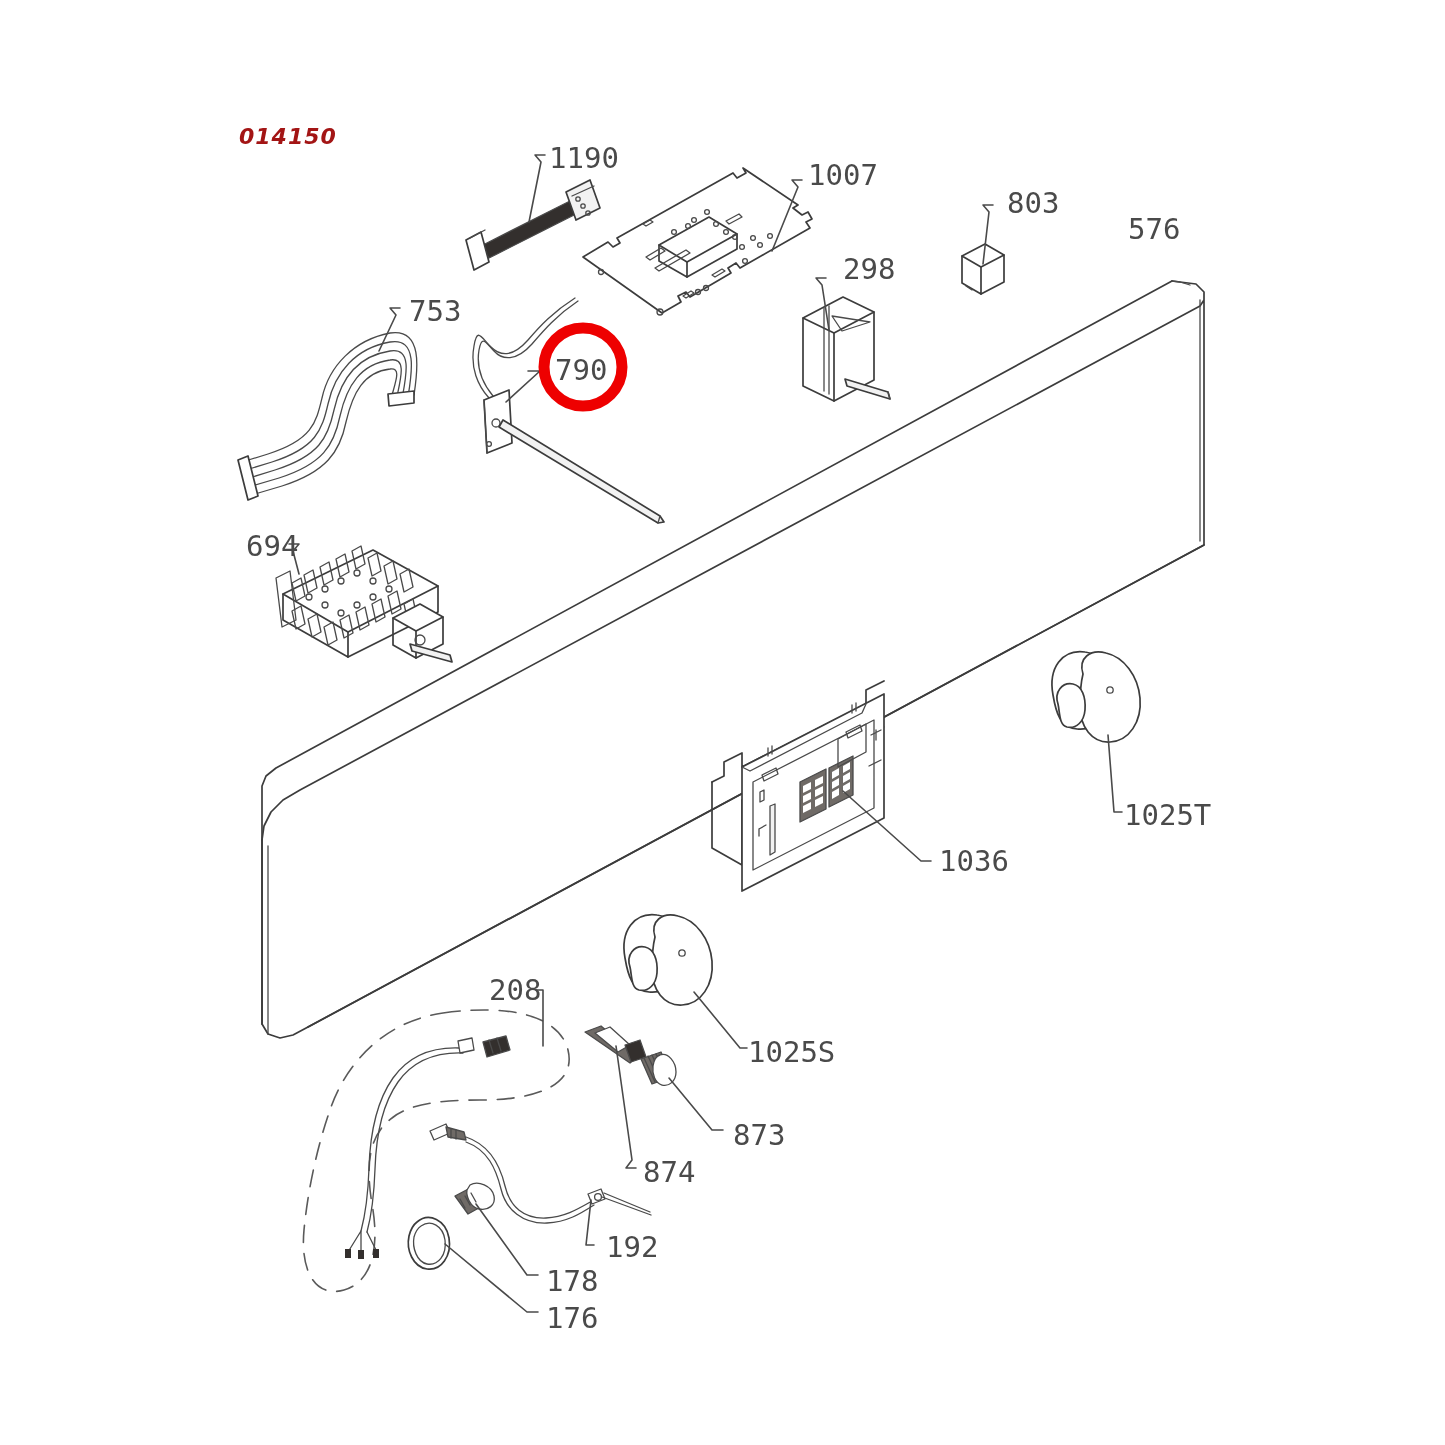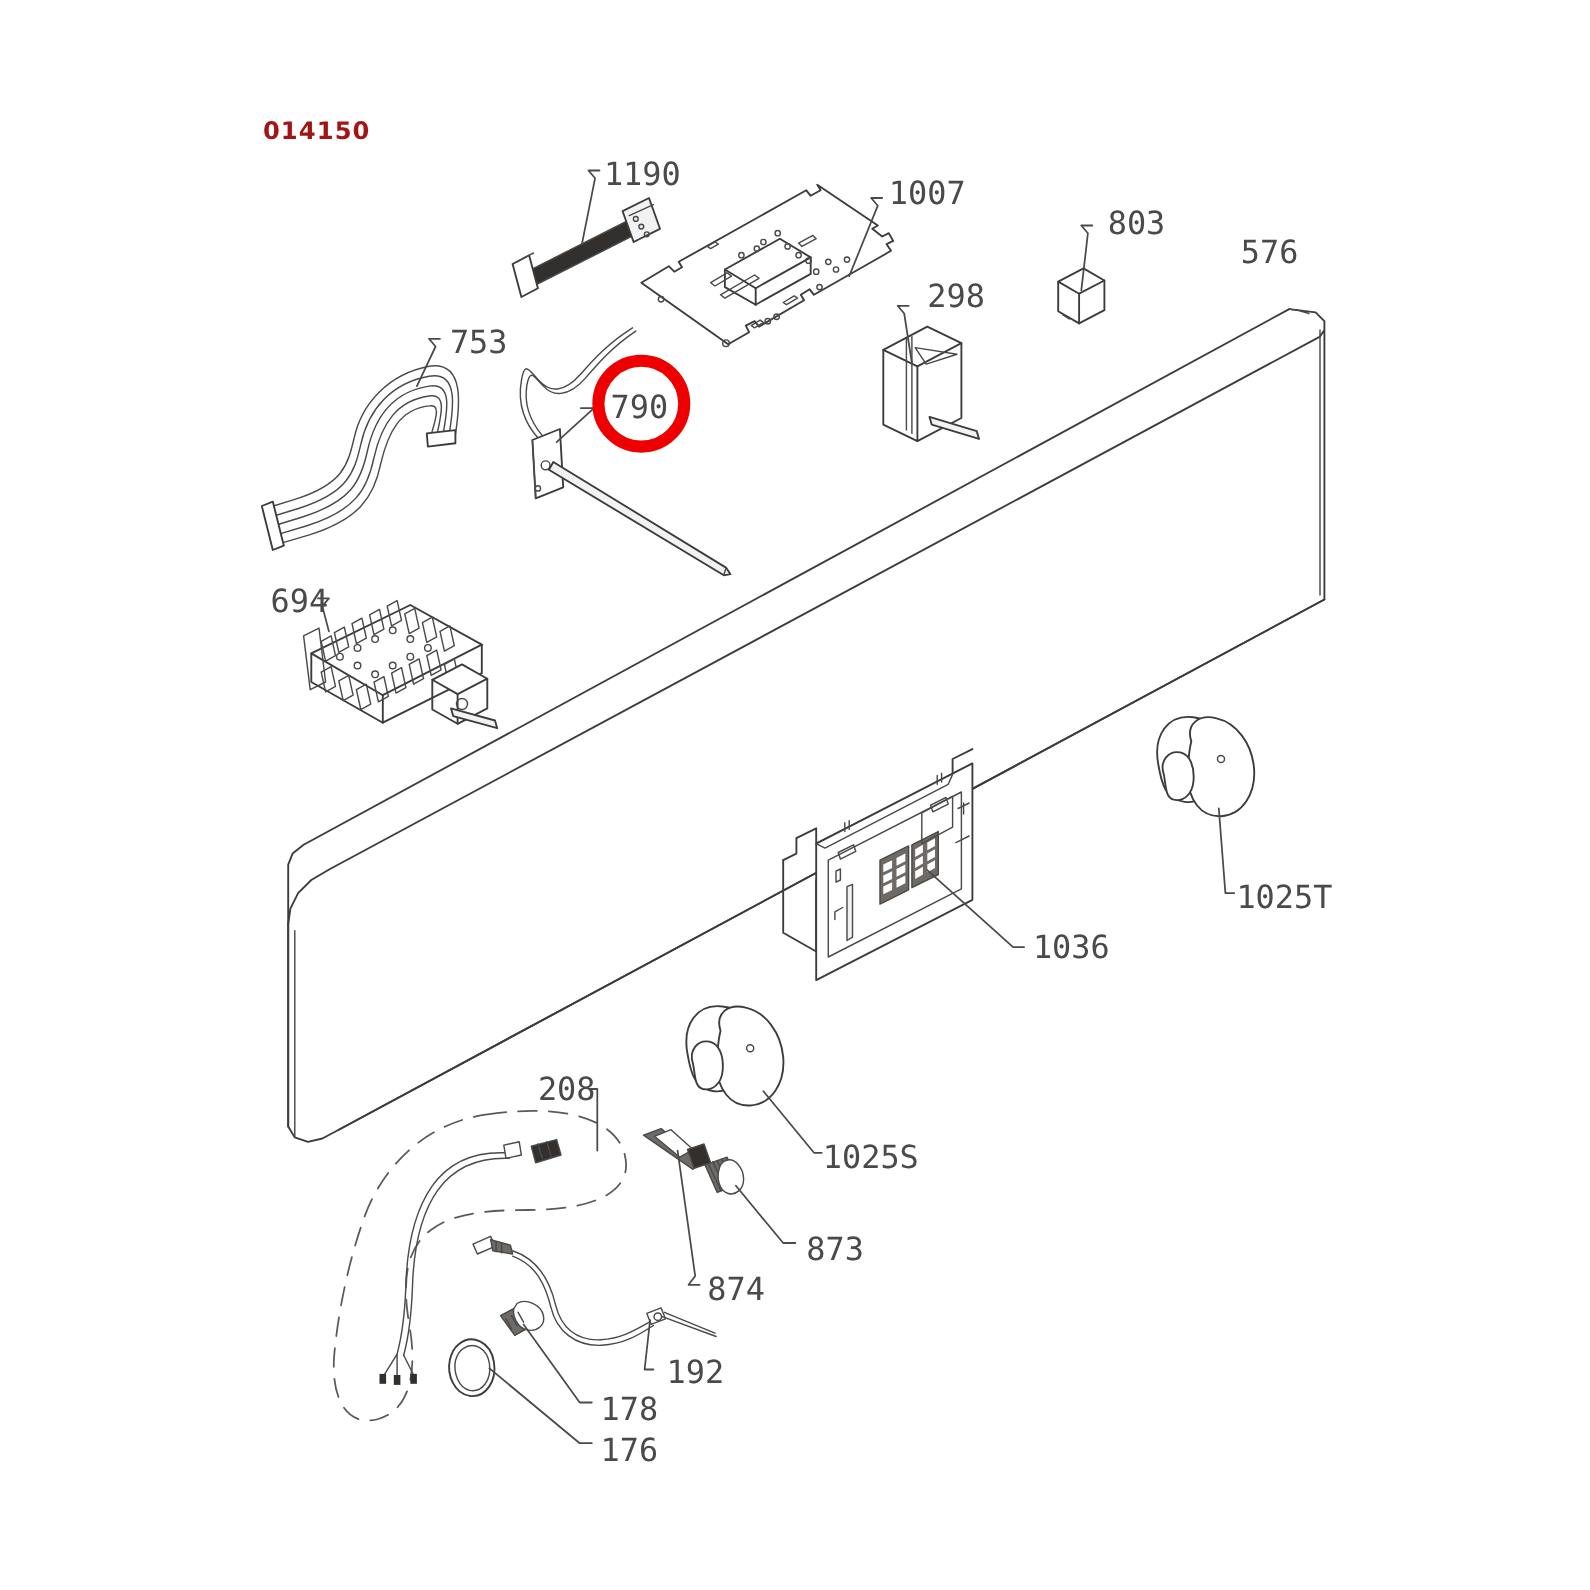--- a/index.html
+++ b/index.html
@@ -28,21 +28,21 @@
   .fill-dark{fill:#332f2d;}
   .fill-mid{fill:#6f6a66;}
   .fill-lt{fill:#f2f2f2;}
   .hl{fill:none;stroke:#ee0000;stroke-width:11;}
 </style>
 </head>
 <body>
 
 <div id="stage">
 
-  <div class="partno" style="left:239px;top:107px;color:#a31515;">014150</div>
+  <div class="partno" style="left:239px;top:124px;color:#a31515;font-style:italic;">014150</div>
 
   <svg id="svgroot" viewBox="0 0 1445 1445" xmlns="http://www.w3.org/2000/svg">
 
     <g>
 
       <path class="ln" d="M1172 281 L1196 284 L1204 292 L1204 300
                           L1200 306
                           L300 790
                           L283 800 L271 812 L264 826 L262 840
                           L262 1024 L268 1034 L280 1038 L293 1035

